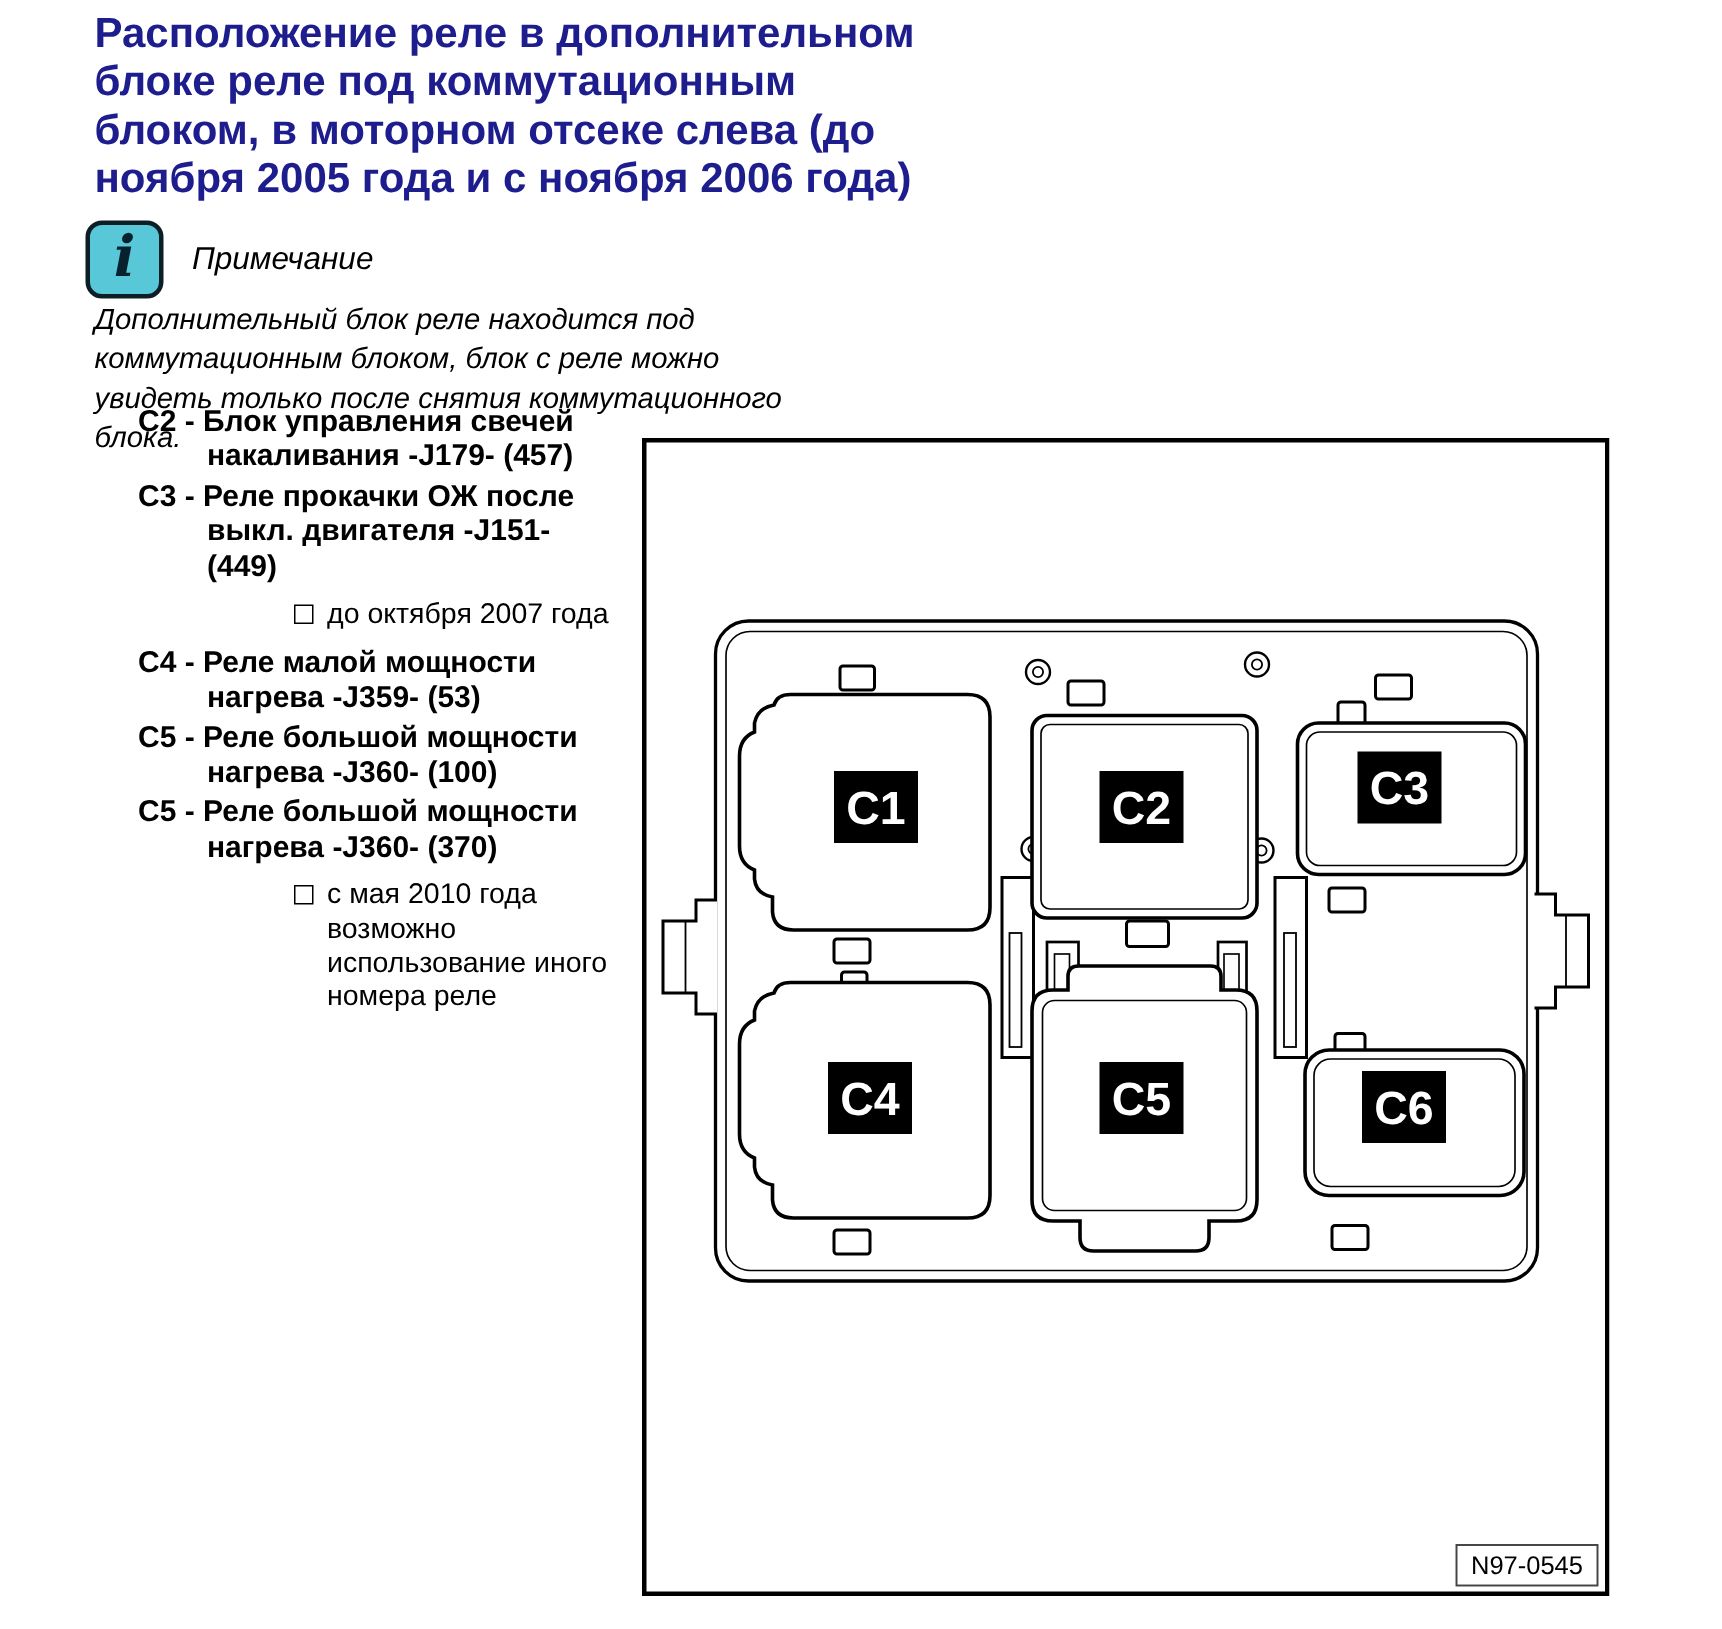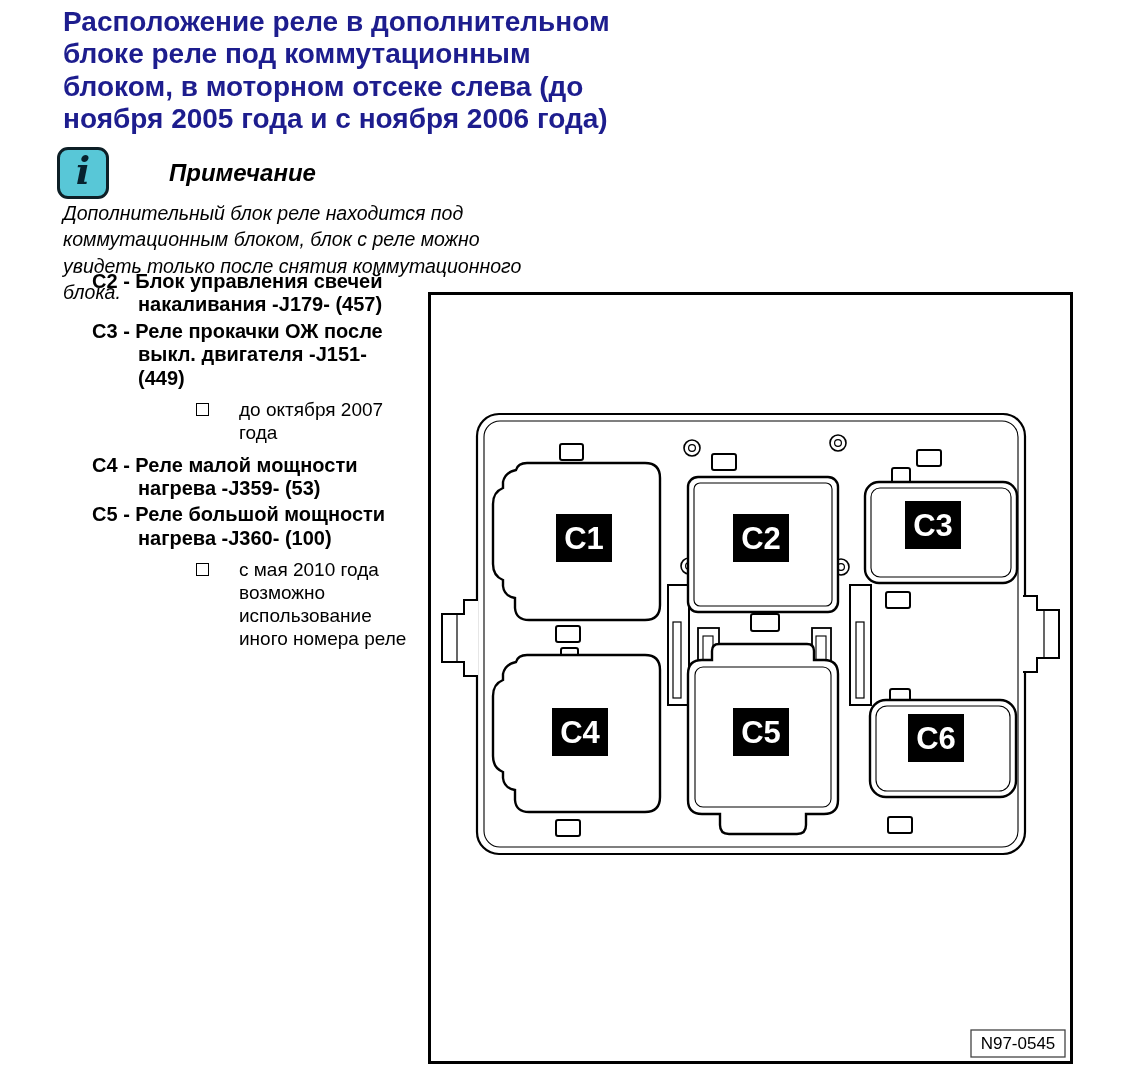--- a/index.html
+++ b/index.html
@@ -29,38 +29,38 @@
     border-radius:11px;
     display:flex;align-items:center;justify-content:center;
   }
   .note-icon .glyph{
     font-family:"DejaVu Serif", serif;
     font-style:italic;font-weight:bold;
     font-size:38px;line-height:1;color:#07222e;
     transform:translateY(-2px);
   }
   .note-title{
-    font-size:24px;font-weight:bold;font-style:italic;margin-left:41px;
+    font-size:21px;font-weight:normal;font-style:italic;
   }
   
   .note-text{
     position:absolute;left:63px;top:200px;width:478px;
     margin:0;font-style:italic;font-size:19.5px;line-height:1.35;
   }
   
   .relay-list{
     position:absolute;left:92px;top:270px;width:320px;
     font-size:20px;font-weight:bold;line-height:1.17;
   }
   .relay-item{
     padding-left:46px;text-indent:-46px;
     margin:0 0 3px 0;
   }
   .bullet-item{
-    display:flex;gap:30px;
+    display:flex;gap:9px;
     margin:9px 0 9px 104px;
     font-weight:normal;font-size:19px;line-height:1.2;
     width:224px;
   }
   .bullet-sq{
     width:11px;height:11px;flex:0 0 auto;
     border:1.5px solid #000;margin-top:4px;background:#fff;
   }
   
   .diagram{
@@ -97,20 +97,21 @@
 
   <div class="relay-list">
       <div class="relay-item"><span>C2</span><span> - </span><span>Блок управления свечей накаливания -J179- (457)</span></div>
       <div class="relay-item"><span>C3</span><span> - </span><span>Реле прокачки ОЖ после выкл. двигателя -J151- (449)</span></div>
       <div class="bullet-item">
         <span class="bullet-sq"></span>
         <span>до октября 2007 года</span>
       </div>
       <div class="relay-item"><span>C4</span><span> - </span><span>Реле малой мощности нагрева -J359- (53)</span></div>
       <div class="relay-item"><span>C5</span><span> - </span><span>Реле большой мощности нагрева -J360- (100)</span></div>
+      <div class="relay-item"><span>C5</span><span> - </span><span>Реле большой мощности нагрева -J360- (370)</span></div>
       <div class="bullet-item">
         <span class="bullet-sq"></span>
         <span>с мая 2010 года возможно использование иного номера реле</span>
       </div>
     </div>
 
   <div class="diagram">
     <svg viewBox="0 0 645 772" xmlns="http://www.w3.org/2000/svg">
 
       <rect class="dg-stroke" x="1.5" y="1.5" width="642" height="769" stroke-width="3"></rect>

